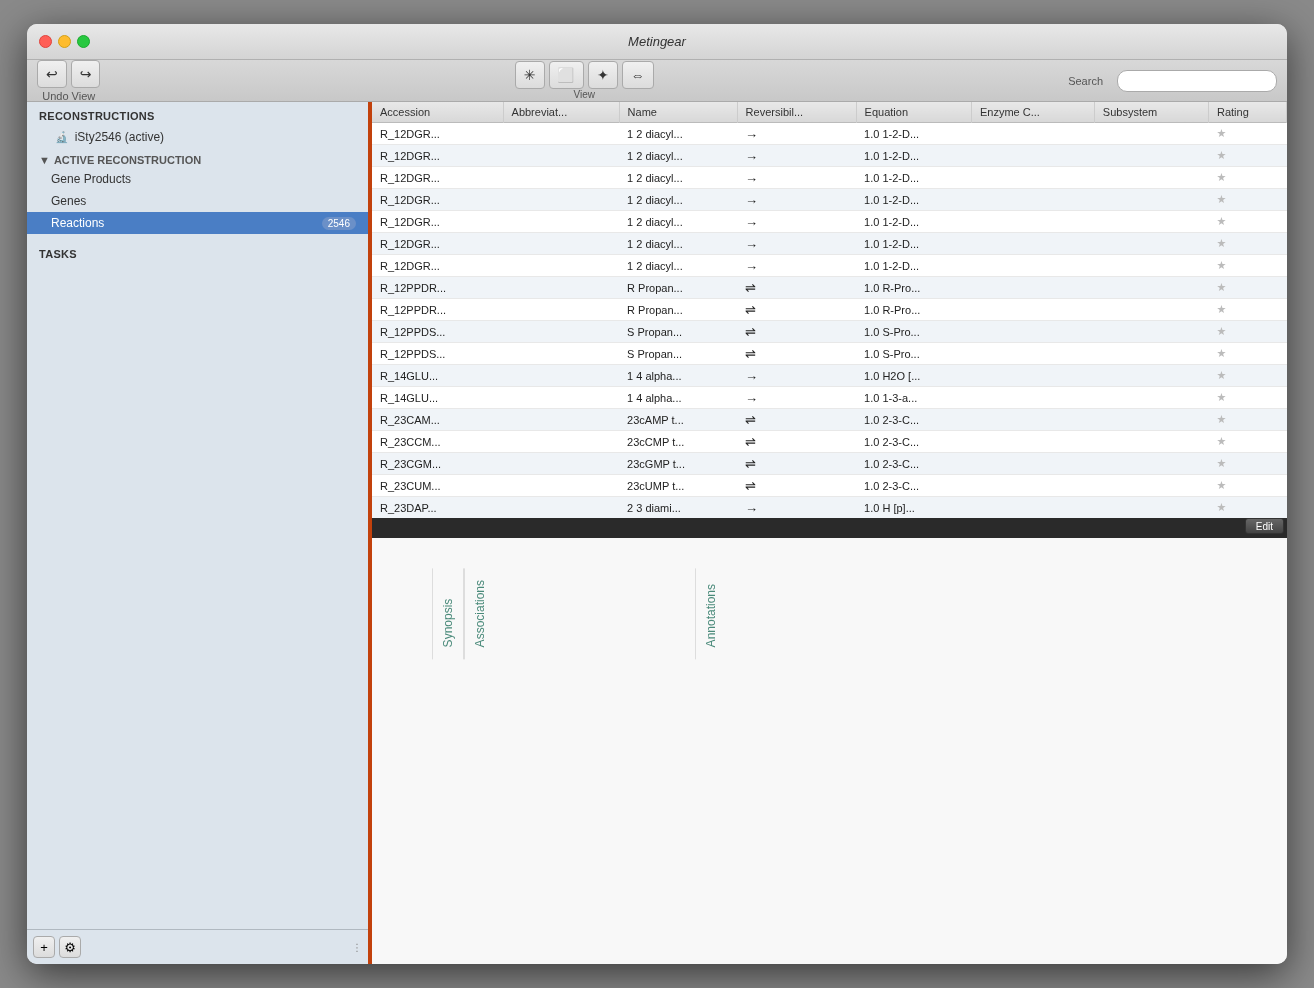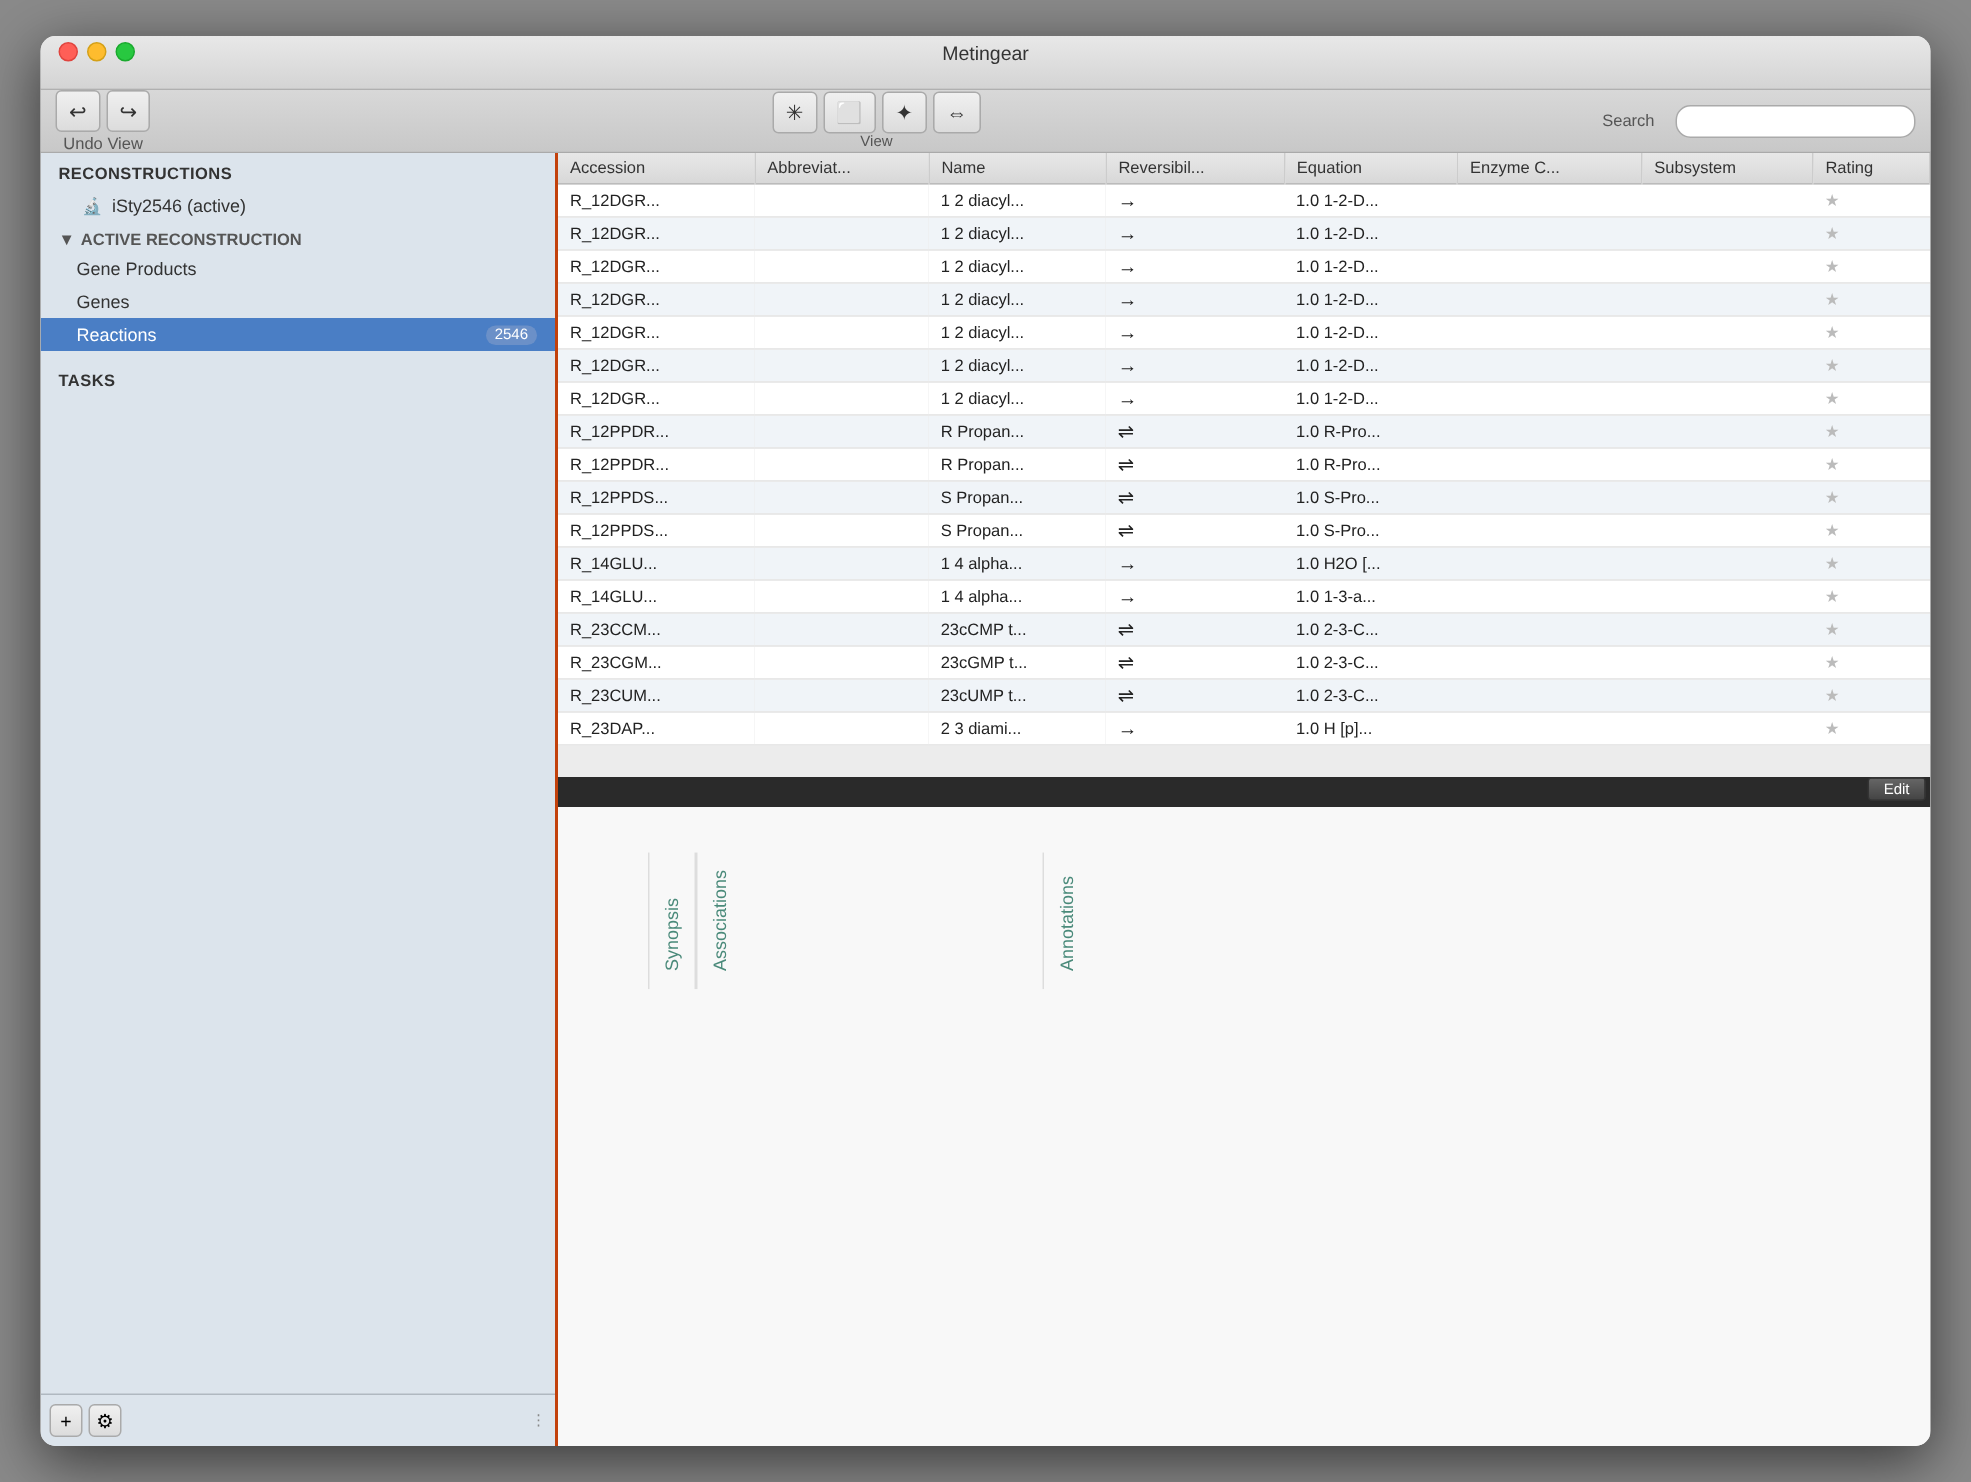--- a/index.html
+++ b/index.html
@@ -20,23 +20,24 @@
       box-shadow: 0 10px 40px rgba(0,0,0,0.6);
       display: flex;
       flex-direction: column;
       overflow: hidden;
     }
     .titlebar {
       height: 36px;
       background: linear-gradient(to bottom, #e8e8e8, #d4d4d4);
       border-bottom: 1px solid #b0b0b0;
       display: flex;
-      align-items: flex-start;
+      align-items: center;
       padding: 4px 12px;
       position: relative;
+      font-style: italic;
     }
     .traffic-lights {
       display: flex;
       gap: 6px;
       align-items: center;
     }
     .traffic-light {
       width: 13px;
       height: 13px;
       border-radius: 50%;
@@ -123,21 +124,21 @@
       color: #555;
     }
     .content-area {
       display: flex;
       flex: 1;
       overflow: hidden;
     }
     .sidebar {
       width: 345px;
       background: #dce4ec;
-      border-right: 2px solid #c2410c;
+      border-right: 4px solid #c2410c;
       display: flex;
       flex-direction: column;
       overflow-y: auto;
     }
     .sidebar-section-header {
       font-size: 11px;
       font-weight: 700;
       color: #333;
       padding: 8px 12px 4px 12px;
       letter-spacing: 0.3px;
@@ -521,20 +522,30 @@
       <td>R_14GLU...</td>
       <td></td>
       <td>1 4 alpha...</td>
       <td style="font-size:13px;">→</td>
       <td>1.0 1-3-a...</td>
       <td></td>
       <td></td>
       <td style="color:#bbb;">★</td>
     </tr>
               <tr>
+      <td>R_23CAM...</td>
+      <td></td>
+      <td>23cAMP t...</td>
+      <td style="font-size:13px;">⇌</td>
+      <td>1.0 2-3-C...</td>
+      <td></td>
+      <td></td>
+      <td style="color:#bbb;">★</td>
+    </tr>
+              <tr>
       <td>R_23CCM...</td>
       <td></td>
       <td>23cCMP t...</td>
       <td style="font-size:13px;">⇌</td>
       <td>1.0 2-3-C...</td>
       <td></td>
       <td></td>
       <td style="color:#bbb;">★</td>
     </tr>
               <tr>

